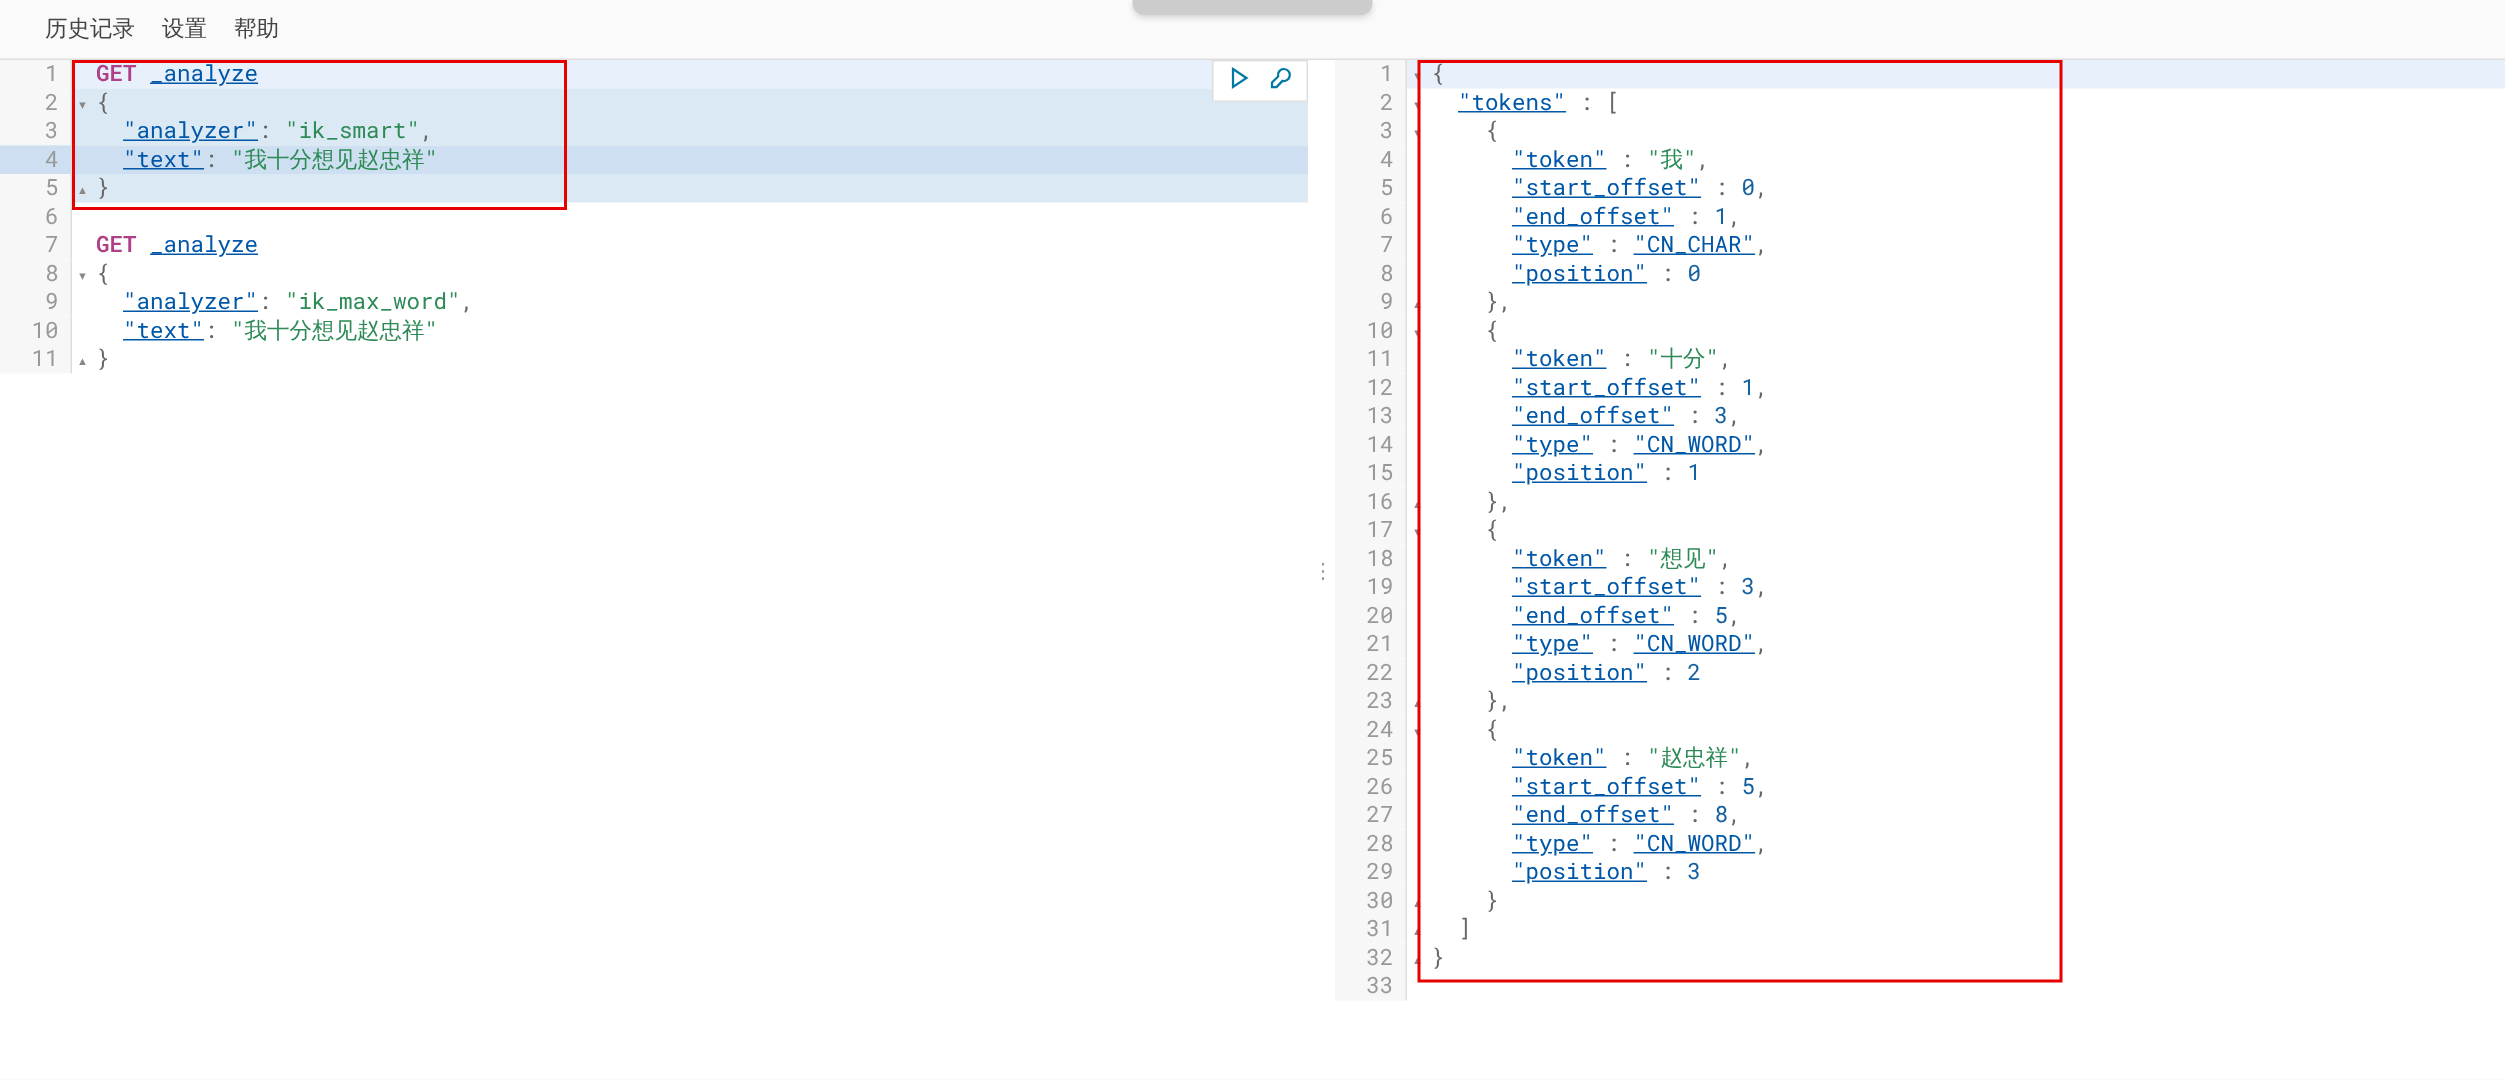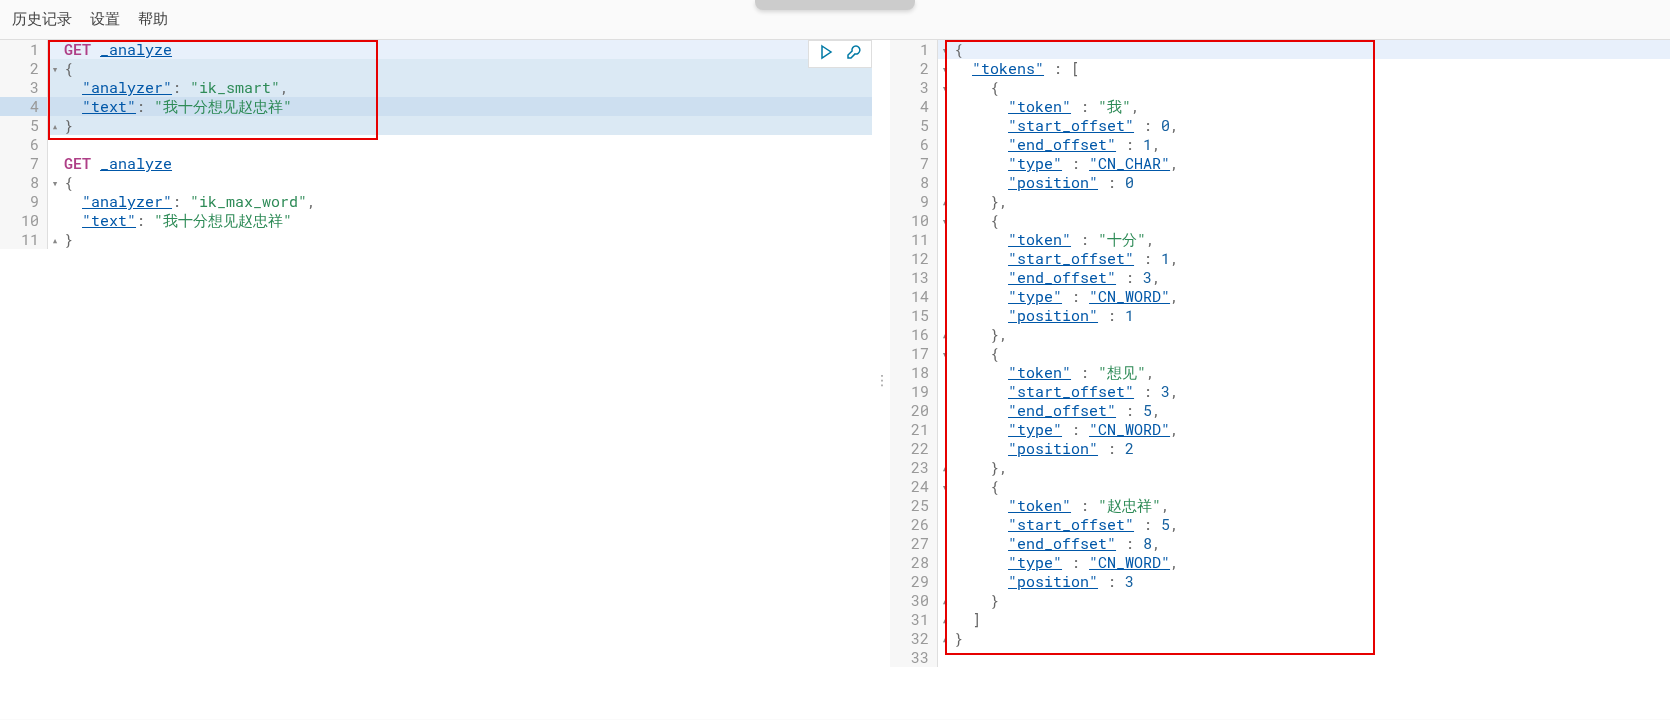--- a/index.html
+++ b/index.html
@@ -38,21 +38,21 @@
     background:#cccccc;
     border-bottom-left-radius:8px;
     border-bottom-right-radius:8px;
     box-shadow:0 2px 4px rgba(0,0,0,.15);
   }
 
   
   .menu{
     display:flex;
     gap:18px;
-    padding:10px 12px 10px;
+    padding:10px 30px 10px;
     font-size:15px;
     color:#444;
     user-select:none;
   }
   .menu span{cursor:pointer;}
 
   
   .panes{
     display:flex;
     height:calc(100% - 40px);

